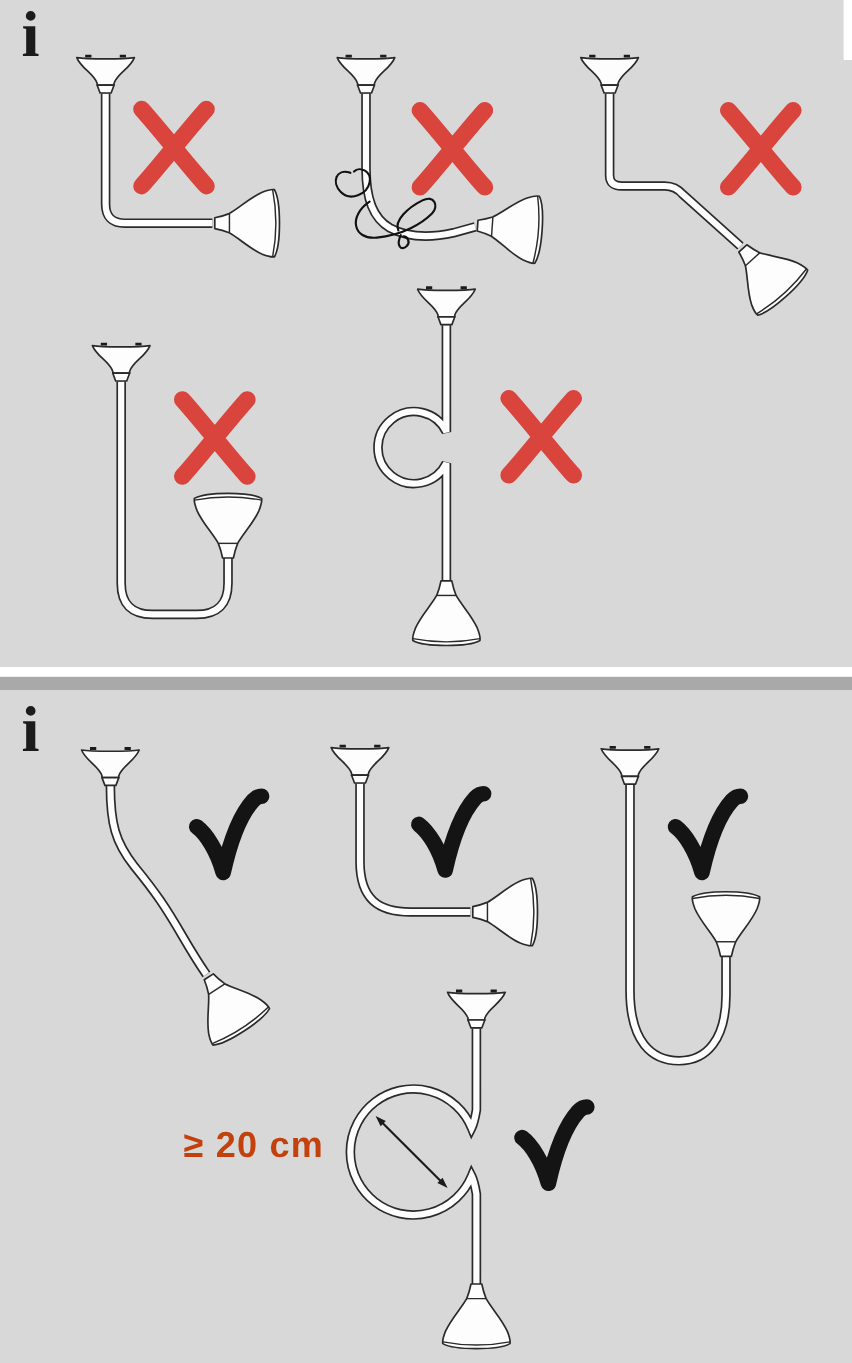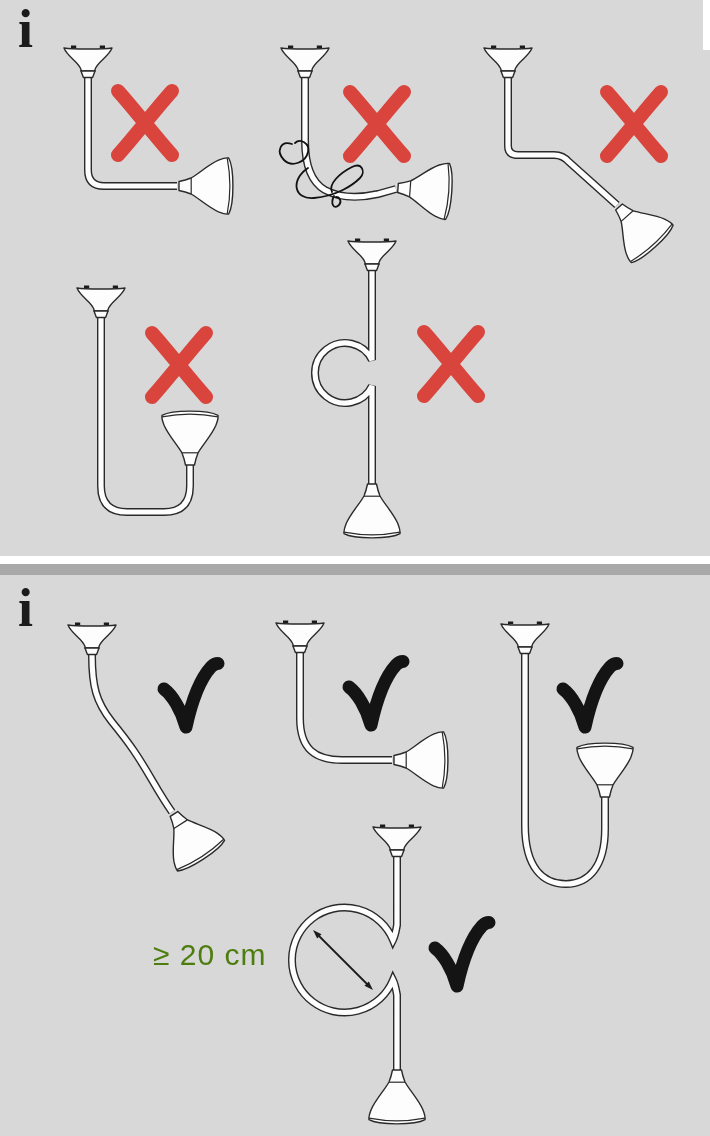--- a/index.html
+++ b/index.html
@@ -25,22 +25,23 @@
   .notch{fill:none;stroke:#1b1b1b;stroke-width:2.4;}
   .tube-o{fill:none;stroke:#2a2a2a;stroke-width:8;}
   .tube-i{fill:none;stroke:#fdfdfd;stroke-width:5.2;}
   .scribble{fill:none;stroke:#111111;stroke-width:1.8;stroke-linecap:round;}
   .cross-mark{fill:none;stroke:#d9453c;stroke-width:14;stroke-linecap:round;}
   .check-mark{fill:none;stroke:#141414;stroke-width:13;stroke-linecap:round;stroke-linejoin:round;}
   .arrow-line{fill:none;stroke:#1b1b1b;stroke-width:1.8;}
   .arrow-head{fill:#1b1b1b;stroke:none;}
   .dim-label{
     position:absolute;left:153px;top:363px;width:130px;
-    font-family:"Liberation Sans",sans-serif;font-size:30px;letter-spacing:1px;color:#4d7c0f;
+    font-family:"Liberation Sans",sans-serif;font-size:30px;letter-spacing:1px;color:#c2410c;
     white-space:nowrap;
+    font-weight:bold;
   }
 </style>
 </head>
 <body>
 
 <div class="page">
 
   <svg width="0" height="0" style="position:absolute" aria-hidden="true">
     <defs>
       <g id="canopy">

